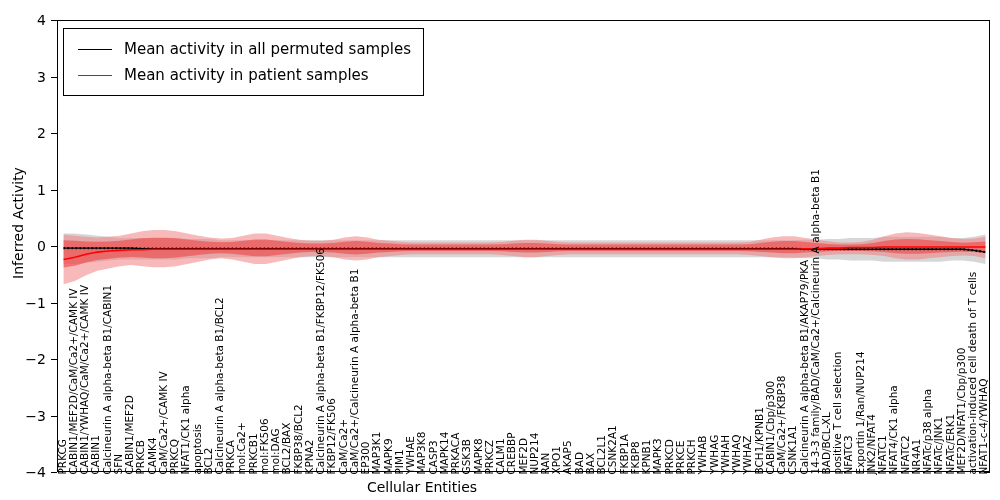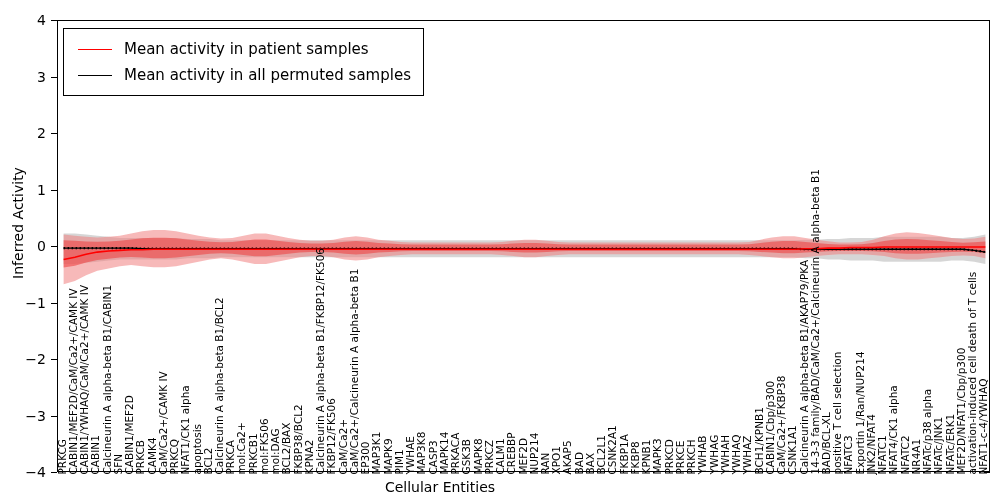--- a/index.html
+++ b/index.html
@@ -82,21 +82,20 @@
     background: #000;
   }
   
   #x-axis-label {
     position: absolute;
     left: 0;
     top: 479px;
     width: 844px;
     text-align: center;
     font-size: 14px;
-    padding-left: 18px;
   }
   #xtick-marks {
     position: absolute;
     left: 0; top: 0; width: 1000px; height: 500px;
     pointer-events: none;
   }
   .xtick-mark-top {
     position: absolute;
     top: 20px;
     width: 1.3px;
@@ -470,23 +469,23 @@
       <div class="xcat" style="left: 932.175px; bottom: 26px;">NFATc/p38 alpha</div>
       <div class="xcat" style="left: 943.416px; bottom: 26px;">NFATc/JNK1</div>
       <div class="xcat" style="left: 954.657px; bottom: 26px;">NFATc/ERK1</div>
       <div class="xcat" style="left: 965.898px; bottom: 26px;">MEF2D/NFAT1/Cbp/p300</div>
       <div class="xcat" style="left: 977.139px; bottom: 26px;">activation-induced cell death of T cells</div>
       <div class="xcat" style="left: 988.38px; bottom: 26px;">NFAT1-c-4/YWHAQ</div>
     </div>
 
   <div id="legend">
     <div class="legend-row">
+      <span class="legend-swatch" id="sw0" style="border-top-color: rgb(0, 0, 0);"></span>
+      <span class="legend-text">Mean activity in all permuted samples</span>
+    </div>
+    <div class="legend-row">
       <span class="legend-swatch" id="sw1" style="border-top-color: rgb(255, 0, 0);"></span>
       <span class="legend-text">Mean activity in patient samples</span>
     </div>
-    <div class="legend-row">
-      <span class="legend-swatch" id="sw0" style="border-top-color: rgb(0, 0, 0);"></span>
-      <span class="legend-text">Mean activity in all permuted samples</span>
-    </div>
   </div>
 
   <div id="x-axis-label">Cellular Entities</div>
 </div>
 
 </body></html>

